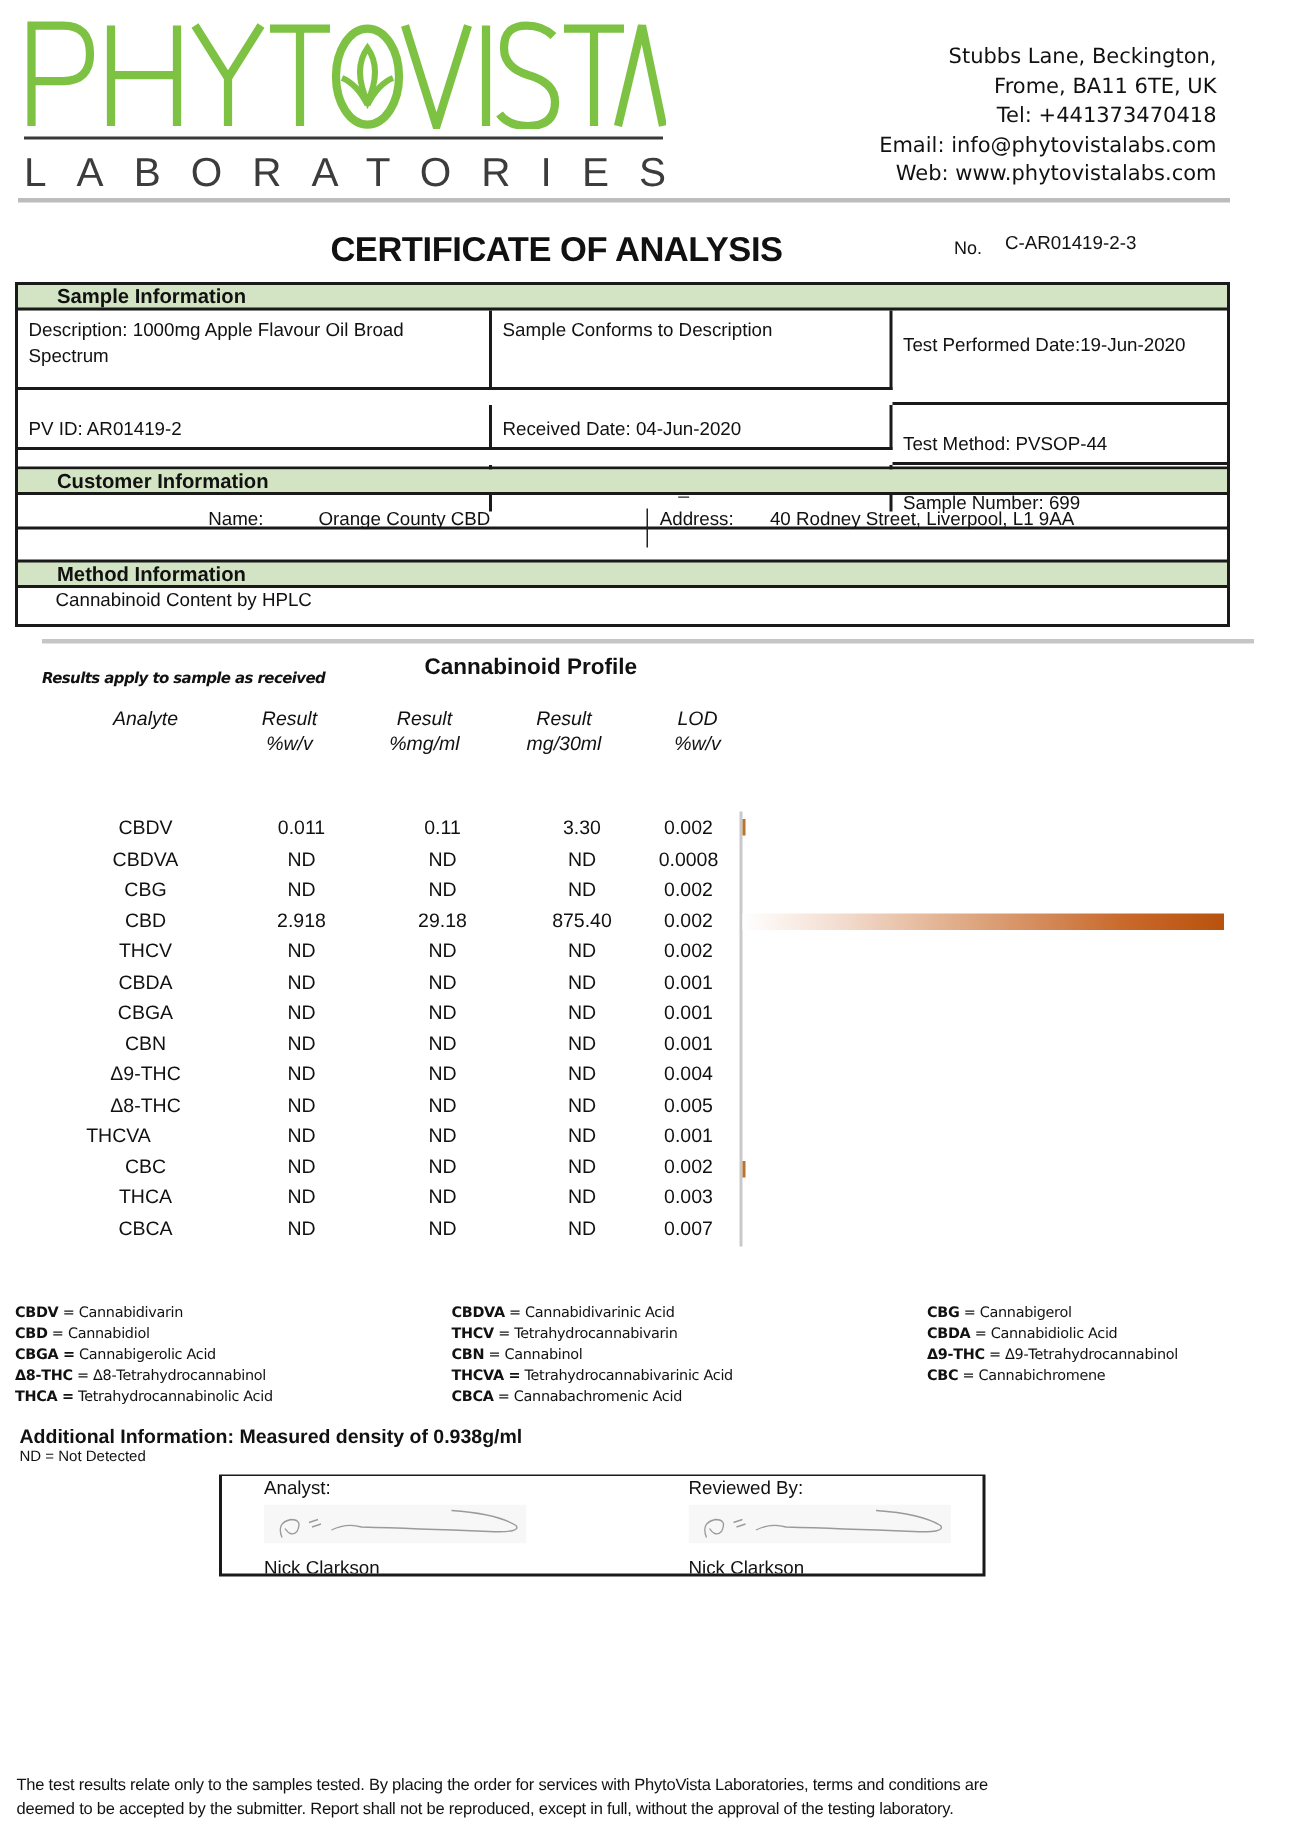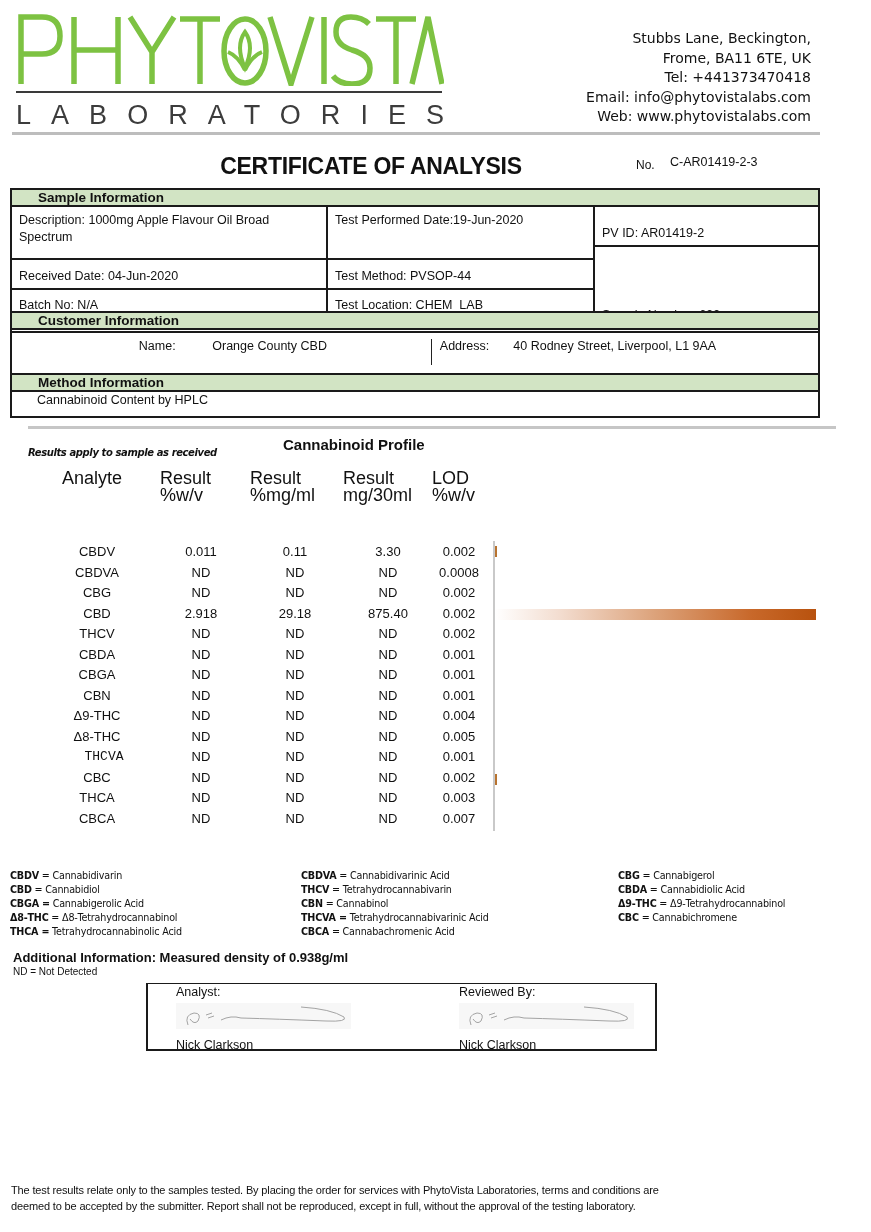--- a/index.html
+++ b/index.html
@@ -30,21 +30,21 @@
   .cust-row { display: flex; height: 44px; align-items: flex-start; padding-top: 9px; font-size: 12.5px; justify-content: center; }
   .cust-l { width: 318px; padding-left: 25px; border-right: 1px solid #222; height: 26px; }
   .cust-r { padding-left: 8px; }
   .lbl { display: inline-block; }
 
   .sep-rule { left: 28px; top: 426px; width: 808px; height: 3px; background: #c6c6c6; }
 
   
   .results-note { left: 28px; top: 447px; font-size: 10px; font-style: italic; font-weight: bold; font-family: "DejaVu Sans", sans-serif; letter-spacing: -0.4px; }
   .profile-title { left: 283px; top: 436px; font-size: 15px; font-weight: bold; }
-  .col-head { top: 470px; font-size: 18px; line-height: 17px; }
+  .col-head { top: 470px; font-size: 13px; text-align: center; line-height: 17px; font-style: italic; }
 
   .res-row { left: 0; width: 500px; height: 20.5px; font-size: 13px; }
   .res-row span { position: absolute; top: 0; text-align: center; }
 
   .axis-line { left: 493px; top: 541px; width: 2px; height: 290px; background: #c9c9c9; }
   .bar { position: absolute; left: 495px; height: 11px; }
   .bar-small { width: 2px; background: #b8732f; }
 
   
   .gloss { font-size: 9.6px; line-height: 14px; font-family: "DejaVu Sans", sans-serif; color: #111; letter-spacing: -0.2px; }
@@ -109,20 +109,21 @@
 </div>
 
 <div class="abs title">CERTIFICATE OF ANALYSIS</div>
 <div class="abs cert-no-label">No.</div>
 <div class="abs cert-no">C-AR01419-2-3</div>
 
 <div class="abs box" style="top:188px;">
   <div class="band">Sample Information</div>
   <div class="grid3">
     <div class="cell" style="height:53px;">Description: 1000mg Apple Flavour Oil Broad Spectrum</div>
+    <div class="cell" style="height:53px;">Sample Conforms to Description</div>
     <div class="cell" style="height:53px;">Test Performed Date:19-Jun-2020</div>
     <div class="cell" style="height:30px; padding-top:8px;">PV ID: AR01419-2</div>
     <div class="cell" style="height:30px; padding-top:8px;">Received Date: 04-Jun-2020</div>
     <div class="cell" style="height:30px; padding-top:8px;">Test Method: PVSOP-44</div>
   </div>
   <div class="grid3 row-last">
     <div class="cell" style="height:31px; padding-top:7px;">Batch No: N/A</div>
     <div class="cell" style="height:31px; padding-top:7px;">Test Location: CHEM_LAB</div>
     <div class="cell" style="height:31px; padding-top:7px;">Sample Number:   699</div>
   </div>
@@ -237,21 +238,21 @@
       <span style="left: 426px; width: 66px;">0.004</span>
     </div>
     <div class="abs res-row" style="top: 728.5px;">
       <span style="left: 62px; width: 70px;">Δ8-THC</span>
       <span style="left: 168px; width: 66px;">ND</span>
       <span style="left: 262px; width: 66px;">ND</span>
       <span style="left: 355px; width: 66px;">ND</span>
       <span style="left: 426px; width: 66px;">0.005</span>
     </div>
     <div class="abs res-row" style="top: 749px;">
-      <span style="left: 69px; width: 70px; font-family: Liberation Mono, monospace;">THCVA</span>
+      <span style="left: 44px; width: 70px;">THCVA</span>
       <span style="left: 168px; width: 66px;">ND</span>
       <span style="left: 262px; width: 66px;">ND</span>
       <span style="left: 355px; width: 66px;">ND</span>
       <span style="left: 426px; width: 66px;">0.001</span>
     </div>
     <div class="abs res-row" style="top: 769.5px;">
       <span style="left: 62px; width: 70px;">CBC</span>
       <span style="left: 168px; width: 66px;">ND</span>
       <span style="left: 262px; width: 66px;">ND</span>
       <span style="left: 355px; width: 66px;">ND</span>

